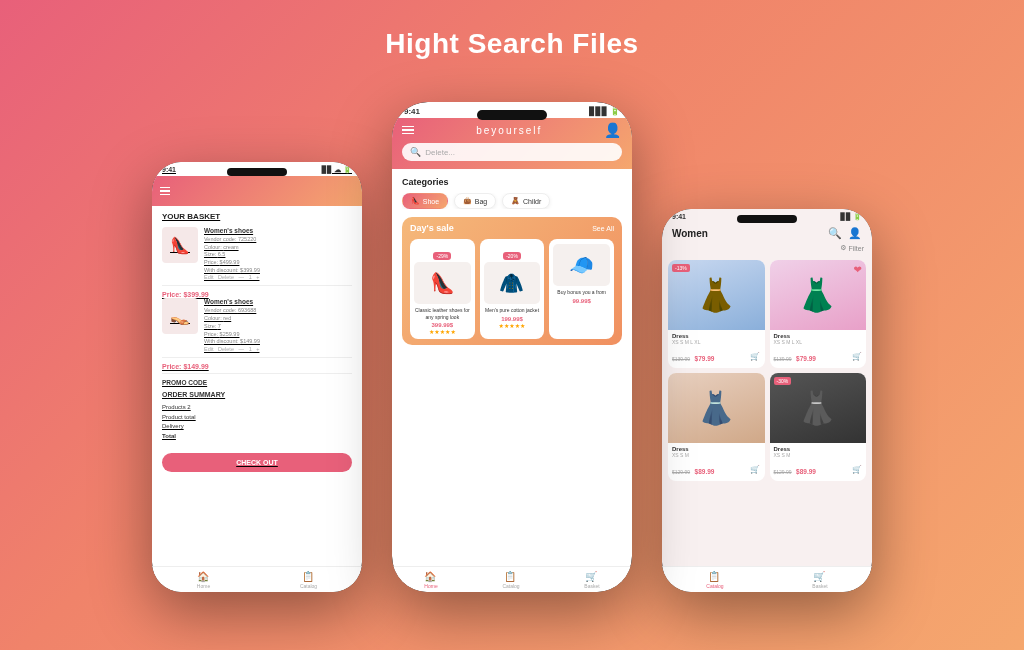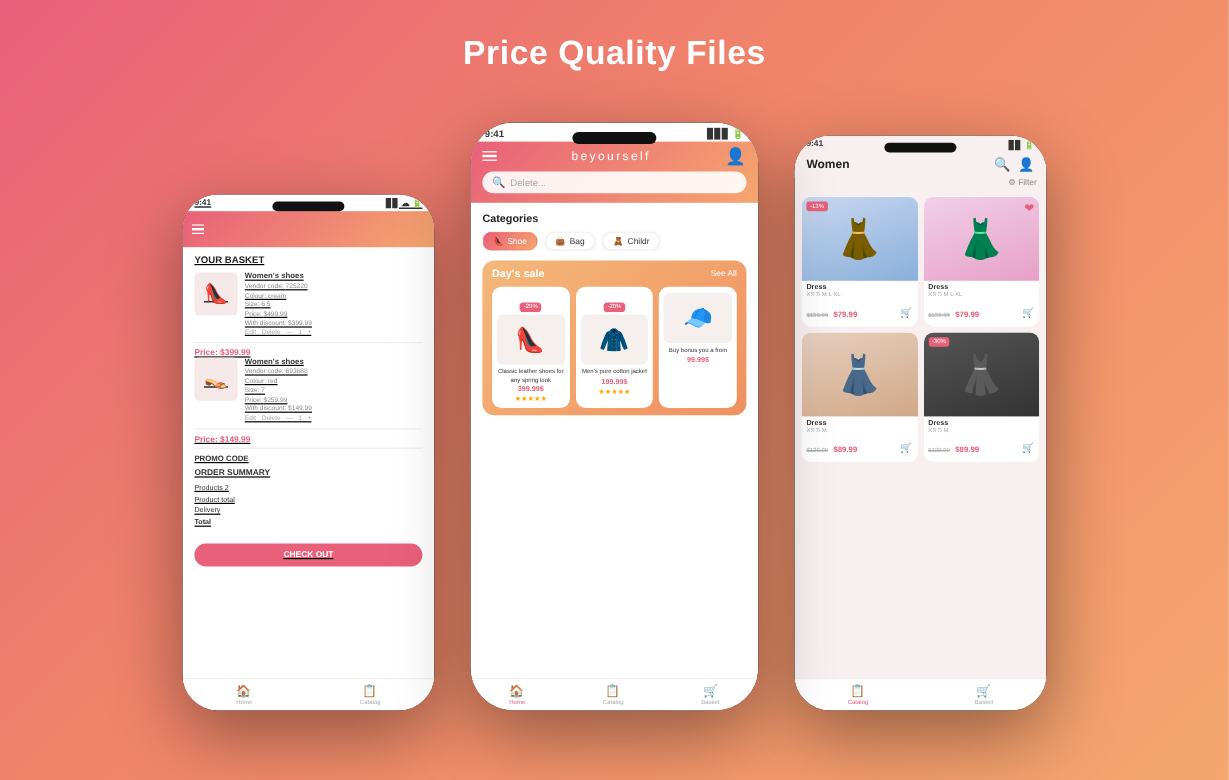--- a/index.html
+++ b/index.html
@@ -391,21 +391,21 @@
       font-weight: 600;
     }
     .sale-stars {
       color: #ffa500;
       font-size: 6px;
     }
 
     
     .phone-right {
       width: 210px;
-      height: 479px;
+      height: 383px;
       right: 30px;
       bottom: 20px;
       z-index: 1;
       border-radius: 30px;
     }
     .phone-right .phone-inner {
       width: 100%;
       height: 100%;
       background: #f8f0f0;
       border-radius: 29px;
@@ -522,21 +522,21 @@
       text-decoration: line-through;
     }
     .cart-icon-small {
       font-size: 8px;
       color: #ccc;
     }
   </style>
 </head>
 <body>
 
-<h1 class="page-title">Price Quality Files</h1>
+<h1 class="page-title">Hight Search Files</h1>
 
 <div class="phones-container">
 
   <div class="phone phone-left">
     <div class="phone-inner">
       <div class="notch"></div>
       <div class="status-bar">
         <span>9:41</span>
         <span>▊▊ ☁ 🔋</span>
       </div>

